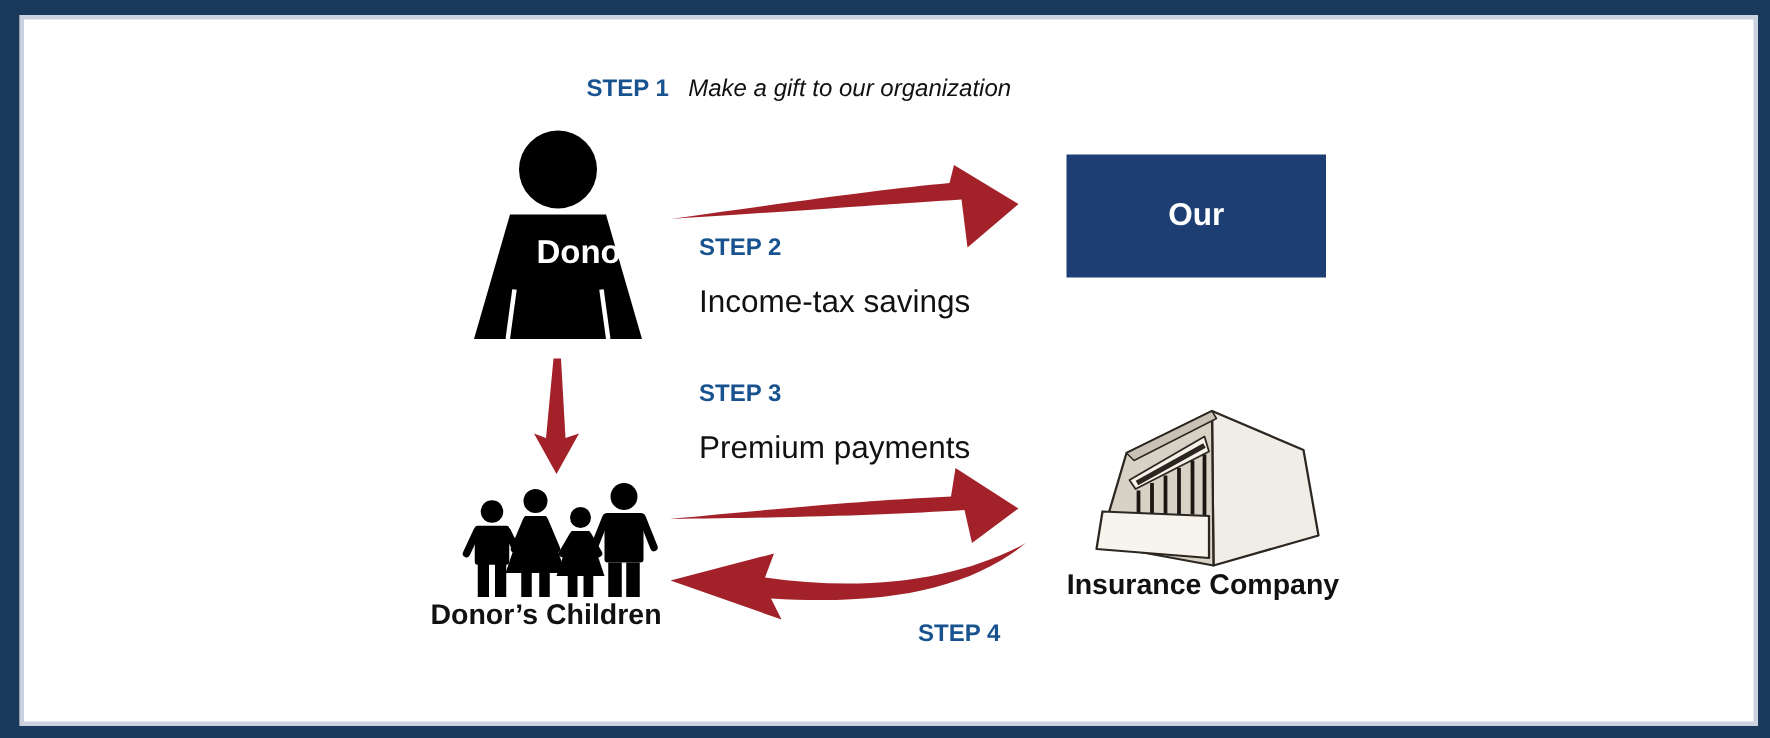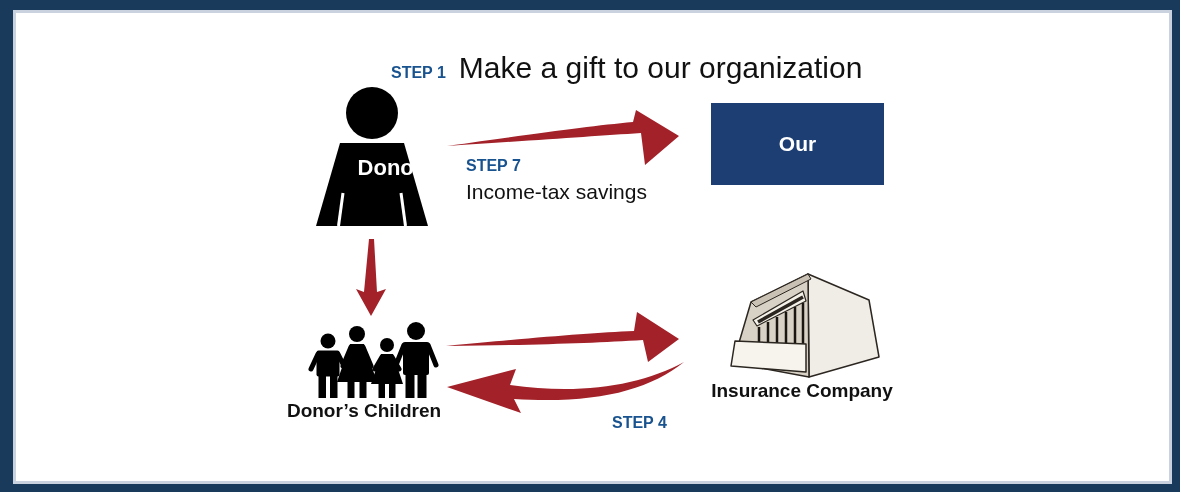--- a/index.html
+++ b/index.html
@@ -33,22 +33,22 @@
     font-size: 16px;
     letter-spacing: 0px;
     white-space: nowrap;
   }
   .step-text {
     color: var(--text-black, #111);
     font-size: 21px;
     white-space: nowrap;
   }
   .step-row { display: flex; align-items: baseline; gap: 13px; }
-  .step-row .step-text { font-size: 30px; }
-  .step-stack .step-text { margin-top: 5px; }
+  .step-row .step-text { font-size: 16px; font-style: italic; }
+  .step-stack .step-text { margin-top: 15px; }
 
   .donor-label {
     left: 332px; top: 155px; width: 116px;
     text-align: center;
     color: var(--donor-label-text, #fff);
     font-weight: bold;
     font-size: 22px;
   }
 
   .org-box {
@@ -159,28 +159,32 @@
   </svg>
 
   <div class="abs step-row pos-step1">
     <span class="step-label">STEP 1</span>
     <span class="step-text">Make a gift to our organization</span>
   </div>
 
   <div class="abs donor-label">Donor</div>
 
   <div class="abs step-stack pos-step2">
-    <div class="step-label">STEP 7</div>
+    <div class="step-label">STEP 2</div>
     <div class="step-text">Income-tax savings</div>
   </div>
 
   <div class="abs org-box">
     <span>Our</span>
   </div>
 
+  <div class="abs step-stack pos-step3">
+    <div class="step-label">STEP 3</div>
+    <div class="step-text">Premium payments</div>
+  </div>
 
   <div class="abs entity-caption insurance-caption">Insurance Company</div>
 
   <div class="abs entity-caption children-caption">Donor’s Children</div>
 
   <div class="abs step-row pos-step4">
     <span class="step-label">STEP 4</span>
   </div>
 
   <div class="frame-border"></div>

